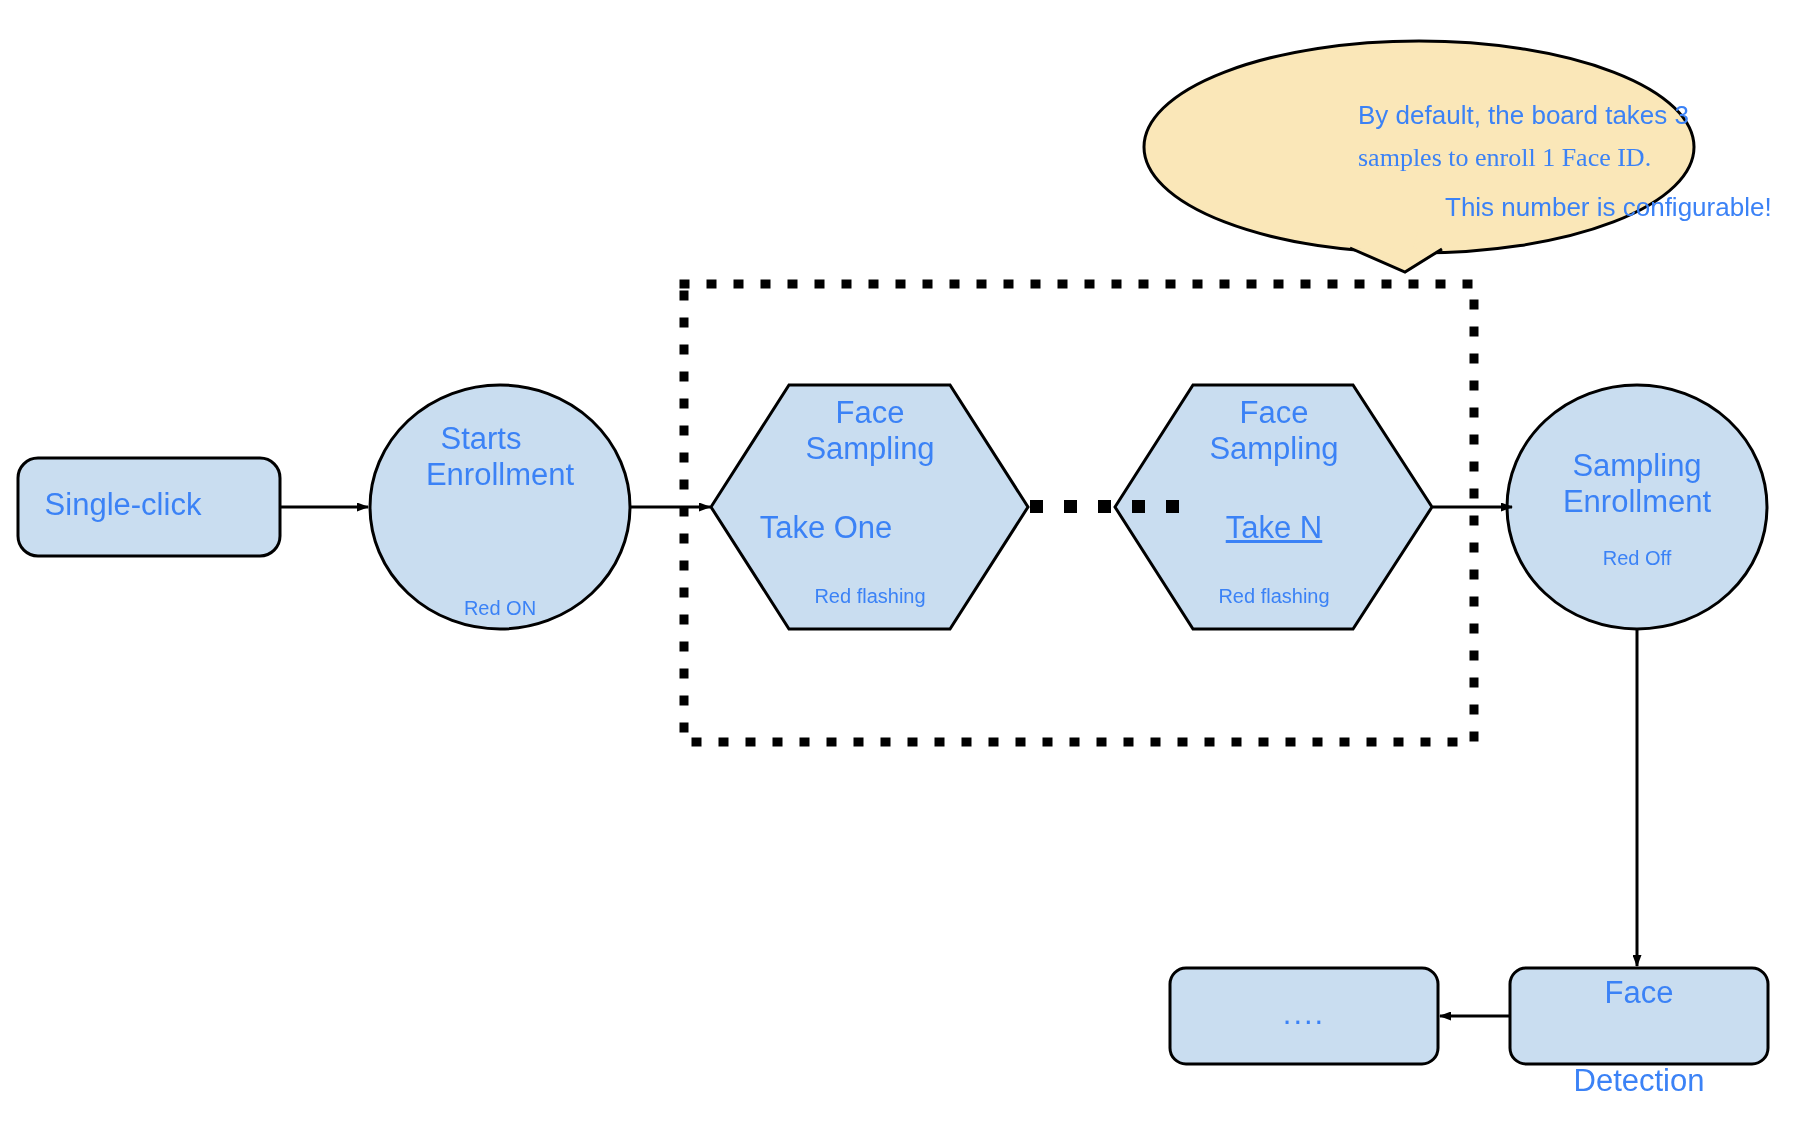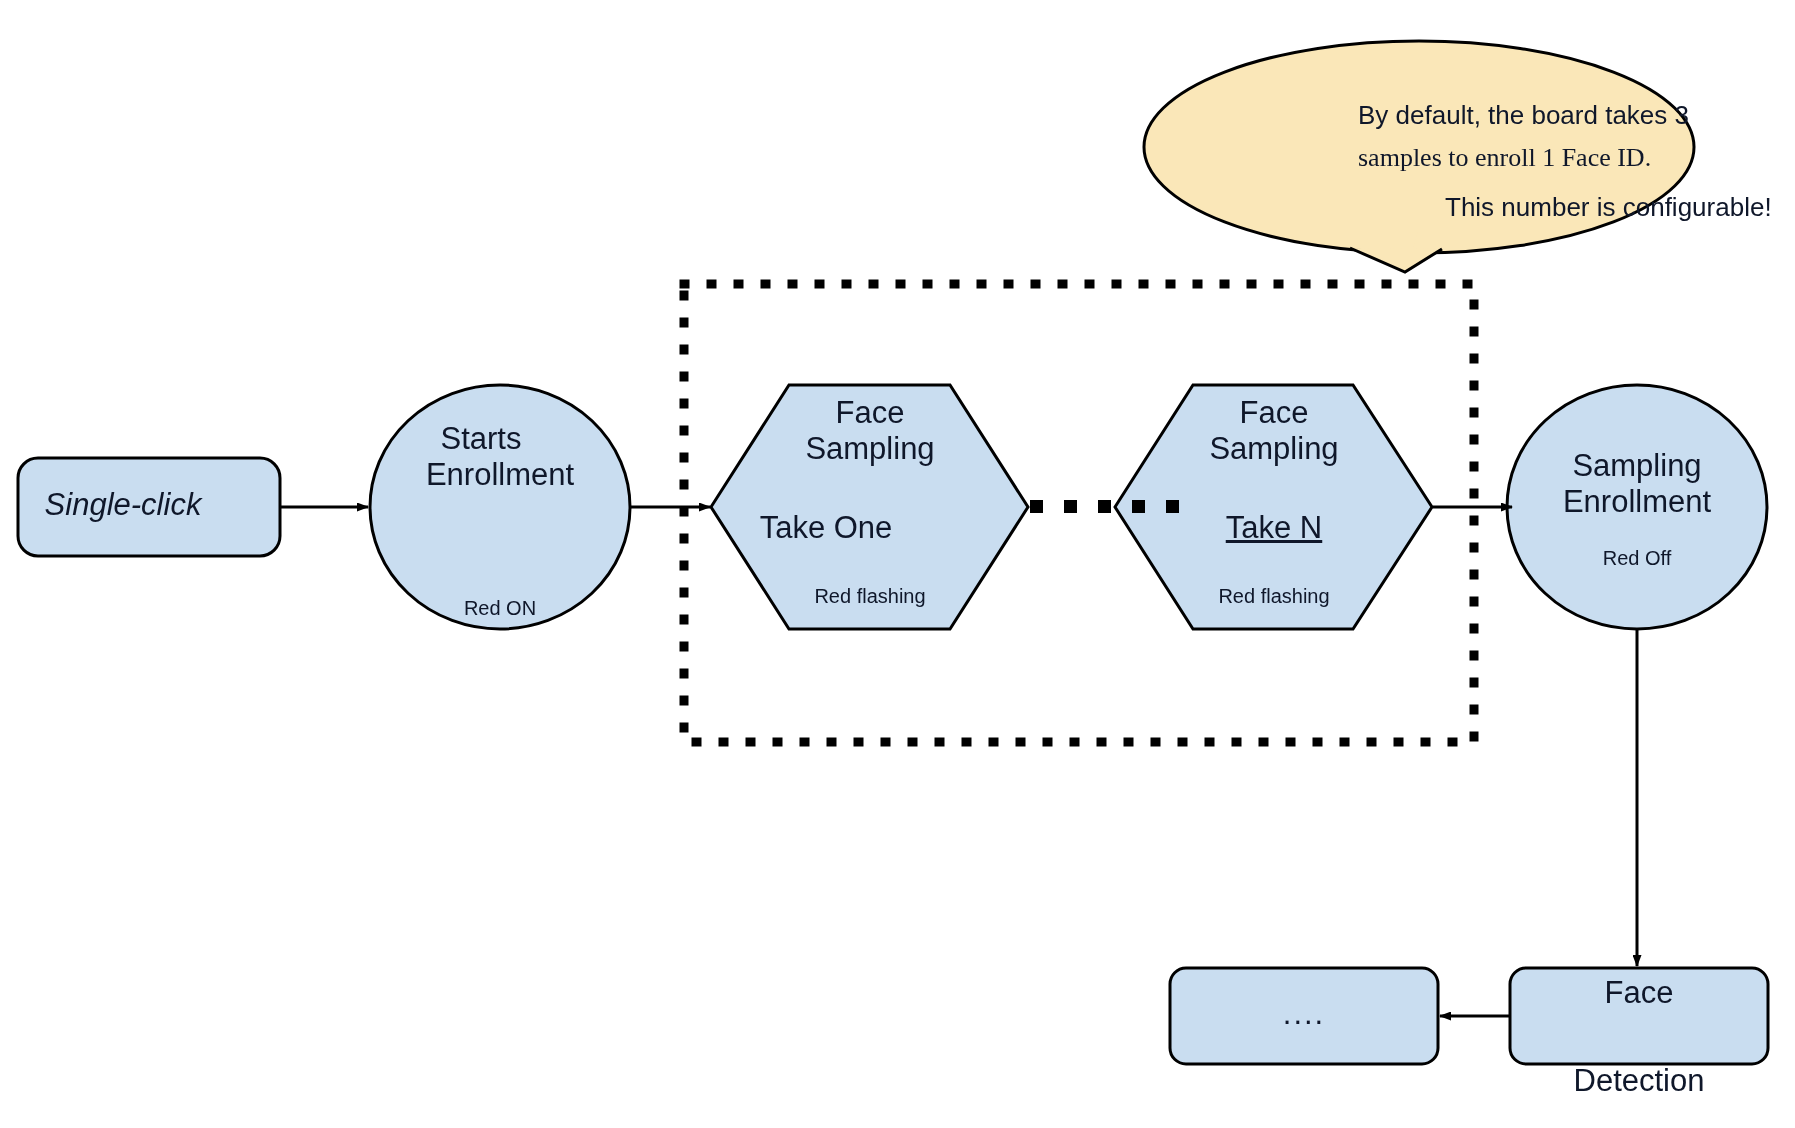--- a/index.html
+++ b/index.html
@@ -22,21 +22,21 @@
   svg.layer {
     position: absolute;
     top: 0;
     left: 0;
     width: 1795px;
     height: 1128px;
   }
   .node-text {
     position: absolute;
     text-align: center;
-    color: #0f172a;
+    color: #3b82f6;
     line-height: 1.18;
     white-space: pre;
     pointer-events: none;
   }
   .t-main {
     font-size: 31px;
   }
   .t-small {
     font-size: 20px;
   }
@@ -97,21 +97,21 @@
     <line x1="1509" y1="1016" x2="1440" y2="1016" stroke="#000000" stroke-width="3" marker-end="url(#arrowhead)"></line>
 
     <g>
       <path d="M1424,254 L1405,268 L1418,228 Z" fill="#fae7b8" stroke="#000000" stroke-width="3"></path>
       <ellipse cx="1419" cy="147" rx="275" ry="106" fill="#fae7b8" stroke="#000000" stroke-width="3"></ellipse>
       <path d="M1418,232 L1405,272 L1442,250 Z" fill="#fae7b8" stroke="none"></path>
       <path d="M1350,248 L1405,272 L1442,249" fill="#fae7b8" stroke="#000000" stroke-width="3" stroke-linejoin="miter"></path>
     </g>
   </svg>
 
-  <div class="node-text t-main" style="left:18px; top:487px; width:210px;font-style:italic;">Single-click</div>
+  <div class="node-text t-main" style="left:18px; top:487px; width:210px;">Single-click</div>
 
   <div class="node-text t-main" style="left:351px; top:421px; width:260px;">Starts</div>
   <div class="node-text t-main" style="left:370px; top:457px; width:260px;">Enrollment</div>
   <div class="node-text t-small" style="left:370px; top:565px; width:260px;margin-top:32px;">Red ON</div>
 
   <div class="node-text t-main" style="left:739px; top:395px; width:262px;">Face</div>
   <div class="node-text t-main" style="left:739px; top:431px; width:262px;">Sampling</div>
   <div class="node-text t-main" style="left:695px; top:510px; width:262px;">Take One</div>
   <div class="node-text t-small" style="left:739px; top:585px; width:262px;">Red flashing</div>
 

